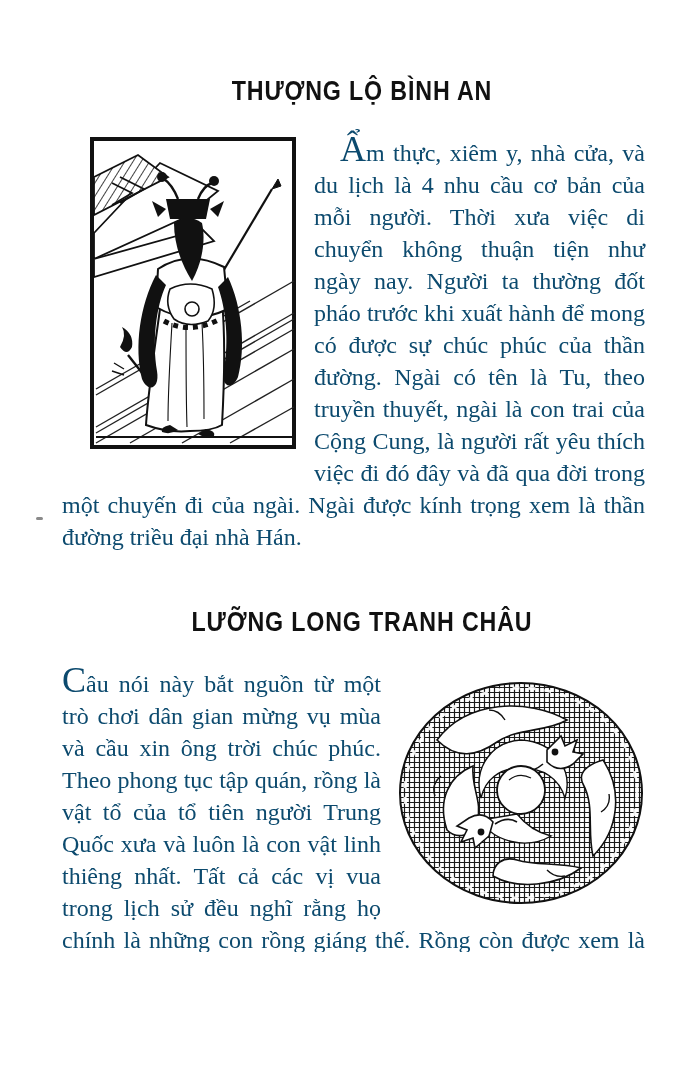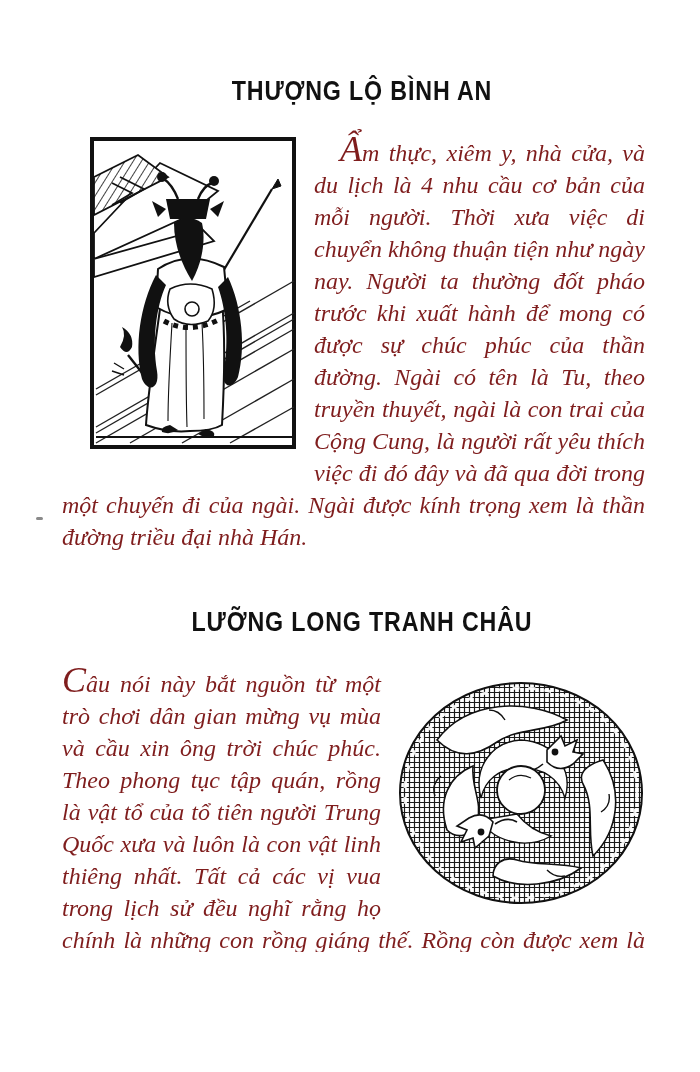--- a/index.html
+++ b/index.html
@@ -27,22 +27,21 @@
     transform:scaleX(0.86);
     transform-origin:center;
     white-space:nowrap;
   }
   .title2{margin-top:54px;}
   .body-par{
     margin:26px 17px 0 0;
     font-size:24px;
     line-height:32px;
     text-align:justify;
-    color:#7f1d1d;
-    font-style:italic;
+    color:#0c4a6e;
   }
   .par1{text-indent:26px;}
   .dropcap{
     font-size:36px;
     line-height:32px;
     text-indent:0;
   }
   .illus-left{
     float:left;
     margin:4px 18px 36px 28px;

